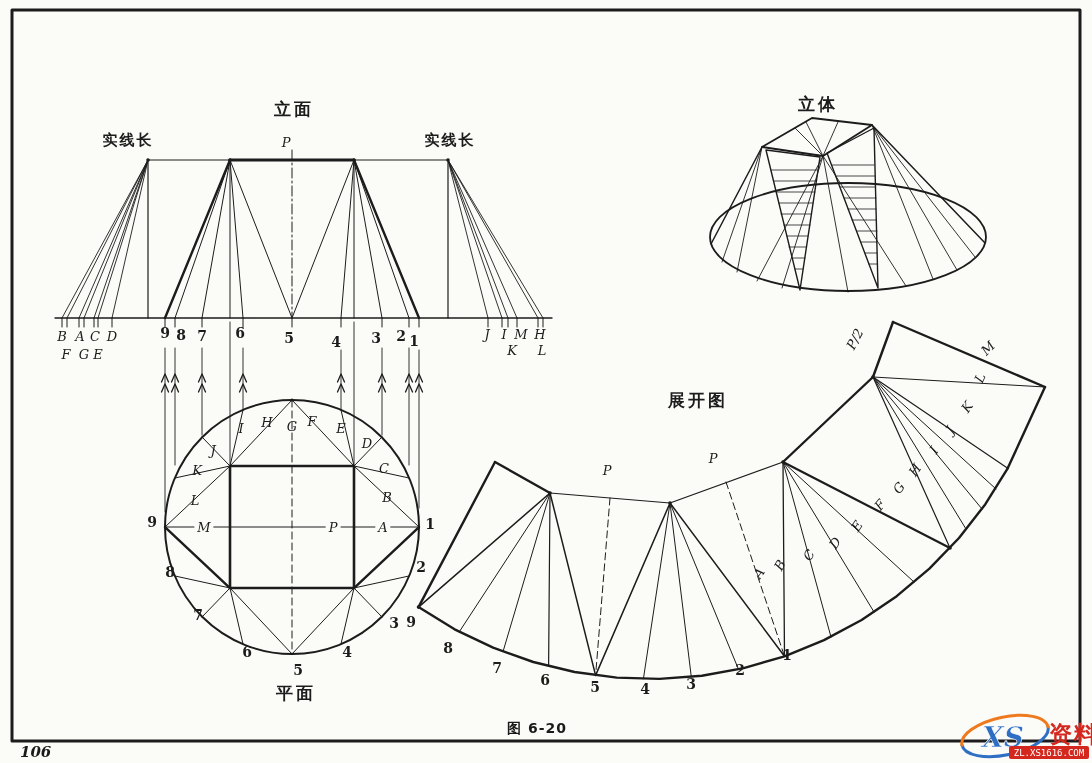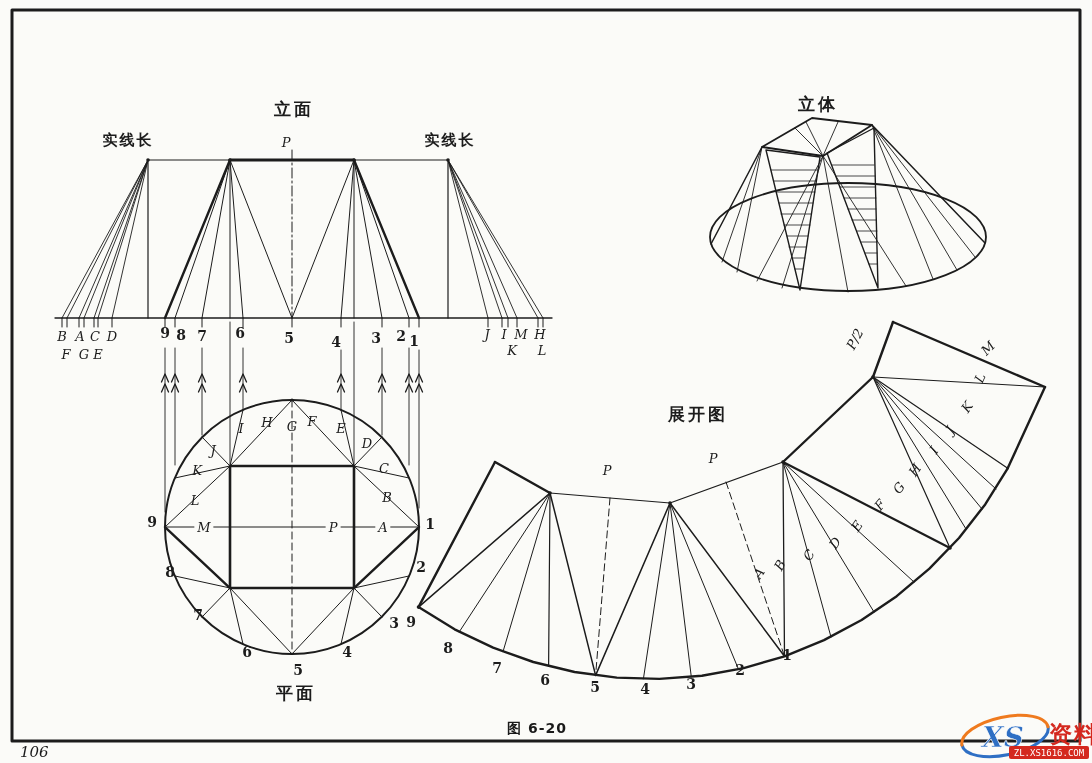--- a/index.html
+++ b/index.html
@@ -33,21 +33,21 @@
     font-family:"DejaVu Sans",sans-serif;
   }
   .caption{
     position:absolute;left:537px;top:729px;
     transform:translate(-50%,-50%);
     font-size:14px;font-weight:700;letter-spacing:1px;
   }
   .pagenum{
     position:absolute;left:20px;top:743px;
     font-family:"DejaVu Serif","Liberation Serif",serif;
-    font-style:italic;font-weight:400;font-size:15px;
+    font-style:italic;font-weight:700;font-size:15px;
   }
 </style>
 </head>
 <body>
 
 <div class="page">
 
   <svg class="art" width="1092" height="763" viewBox="0 0 1092 763" stroke="#1c1c1c" fill="none" stroke-linecap="round" stroke-linejoin="round">
 
     <rect x="12" y="10" width="1068" height="731" stroke-width="3"></rect>
@@ -355,21 +355,21 @@
         <span class="lb" style="left: 267px; top: 422px;">H</span>
         <span class="lb" style="left: 292px; top: 426px;">G</span>
         <span class="lb" style="left: 312px; top: 421px;">F</span>
         <span class="lb" style="left: 341px; top: 428px;">E</span>
         <span class="lb" style="left: 367px; top: 443px;">D</span>
         <span class="lb" style="left: 384px; top: 468px;">C</span>
         <span class="lb" style="left: 387px; top: 497px;">B</span>
         <span class="lb cjk" style="left: 296px; top: 693px;">平面</span>
       </div>
     <div>
-        <span class="lb cjk" style="left: 698px; top: 414px;">展开图</span>
+        <span class="lb cjk" style="left: 698px; top: 400px;">展开图</span>
         <span class="lb" style="left: 607px; top: 470px;">P</span>
         <span class="lb" style="left: 713px; top: 458px;">P</span>
         <span class="lb" style="left: 855px; top: 339px; transform: translate(-50%, -50%) rotate(-62deg);">P/2</span>
         <span class="lb num" style="left: 411px; top: 622px;">9</span>
         <span class="lb num" style="left: 448px; top: 648px;">8</span>
         <span class="lb num" style="left: 497px; top: 668px;">7</span>
         <span class="lb num" style="left: 545px; top: 680px;">6</span>
         <span class="lb num" style="left: 595px; top: 687px;">5</span>
         <span class="lb num" style="left: 645px; top: 689px;">4</span>
         <span class="lb num" style="left: 691px; top: 684px;">3</span>

